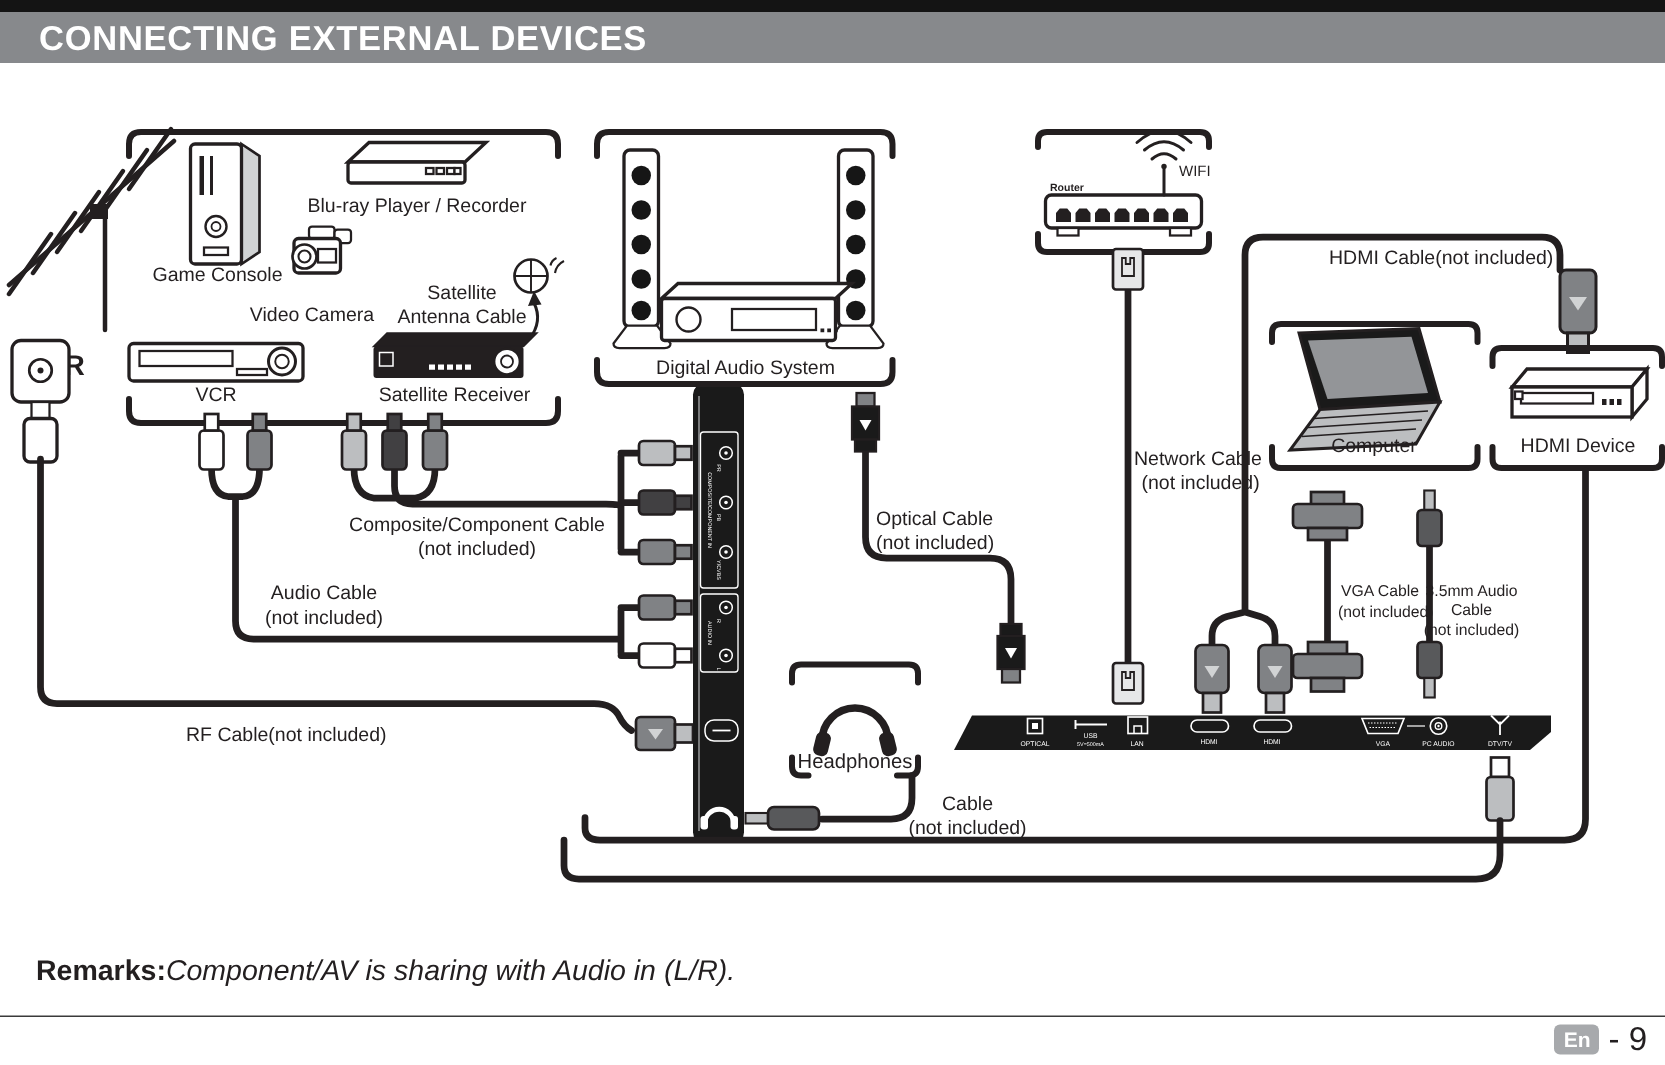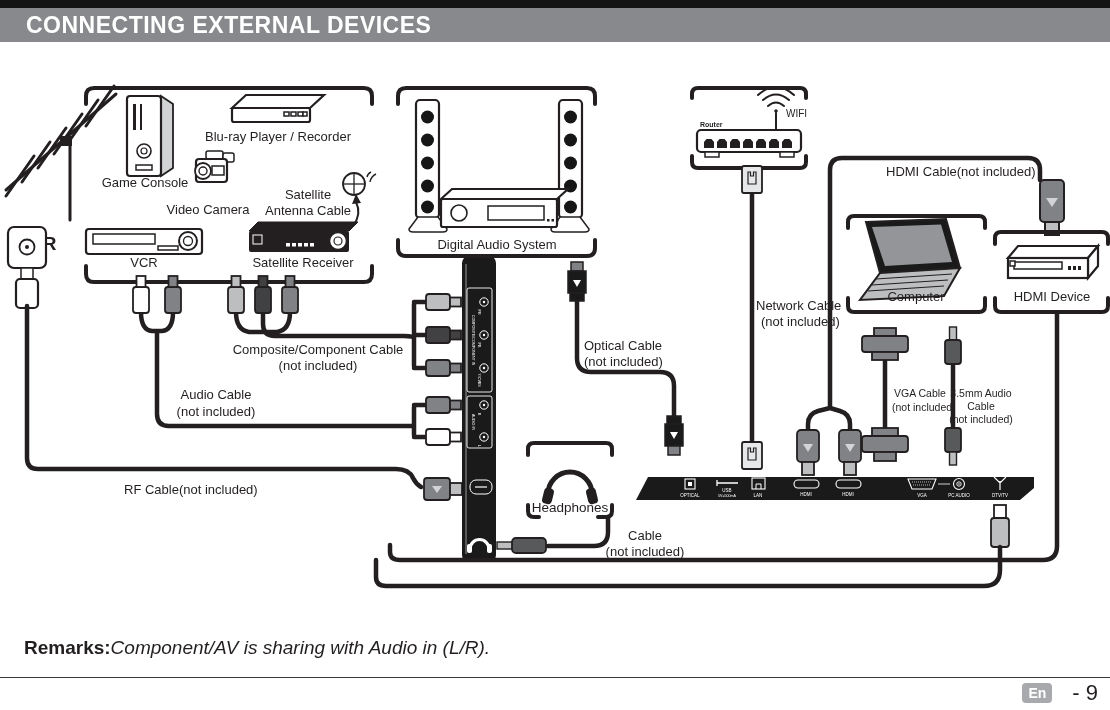--- a/index.html
+++ b/index.html
@@ -6,21 +6,21 @@
   .page{position:relative;width:1110px;height:710px;background:#fff;overflow:hidden;
         font-family:"Liberation Sans",sans-serif;color:#231f20;}
   .topstrip{position:absolute;top:0;left:0;right:0;height:8px;background:#141414;}
   .header{position:absolute;top:8px;left:0;right:0;height:34px;background:#87898c;}
   .header .title{color:#fff;font-weight:bold;font-size:23px;line-height:34px;
         padding-left:26px;letter-spacing:.5px;}
   .remarks{position:absolute;left:24px;top:637px;font-size:19px;}
   .remarks .rlabel{font-weight:bold;}
   .remarks .rtext{font-style:italic;}
   .rule{position:absolute;left:0;right:0;top:677px;border-top:1.6px solid #3a3a3a;}
-  .footer{position:absolute;right:12px;top:680px;display:flex;align-items:center;gap:20px;}
+  .footer{position:absolute;right:12px;top:680px;display:flex;align-items:center;gap:6px;}
   .lang-badge{background:#a7a9ac;color:#fff;font-size:14px;font-weight:bold;
         border-radius:4px;padding:2px 6px;}
   .pageno{font-size:22px;}
   svg{position:absolute;top:0;left:0;}
   svg text{font-family:"Liberation Sans",sans-serif;fill:#231f20;}
   .cb{fill:none;stroke:#231f20;stroke-width:4.5;stroke-linecap:round;stroke-linejoin:round;}
   .br{fill:none;stroke:#231f20;stroke-width:4;stroke-linecap:round;stroke-linejoin:round;}
   .o2{fill:#fff;stroke:#231f20;stroke-width:2.2;}
   .o15{fill:#fff;stroke:#231f20;stroke-width:1.5;}
   .lbl{font-size:13px;}

